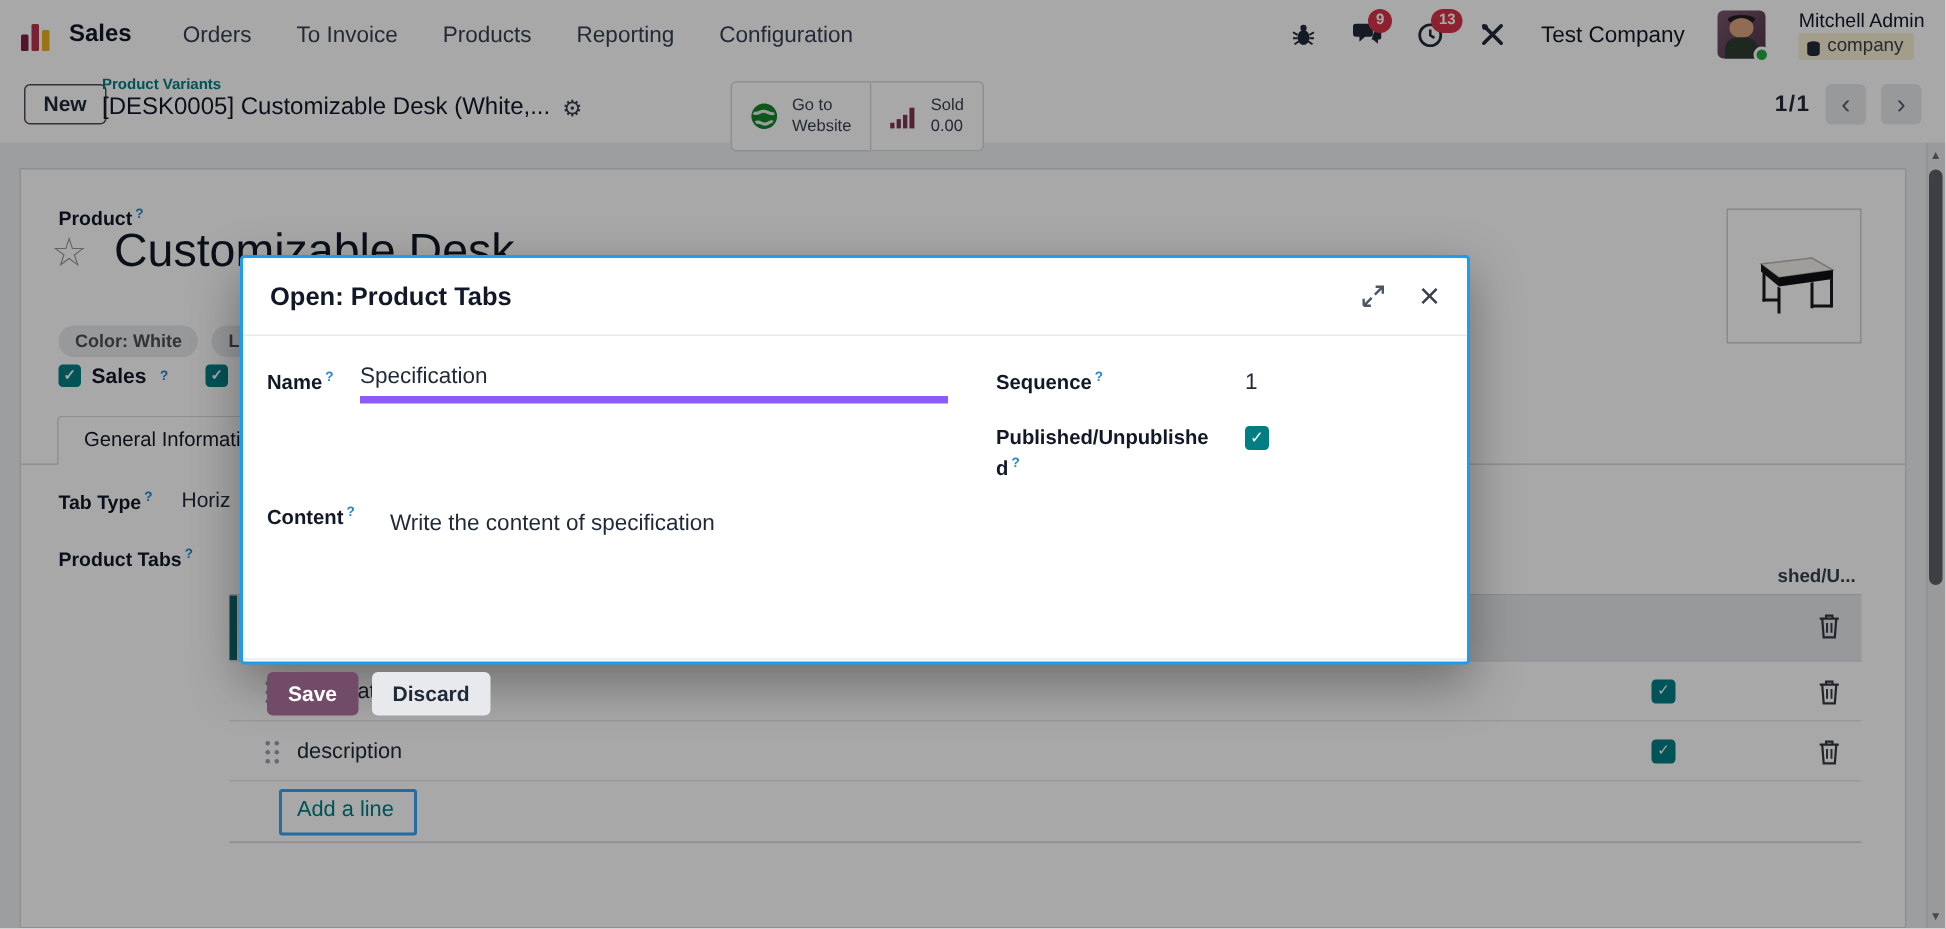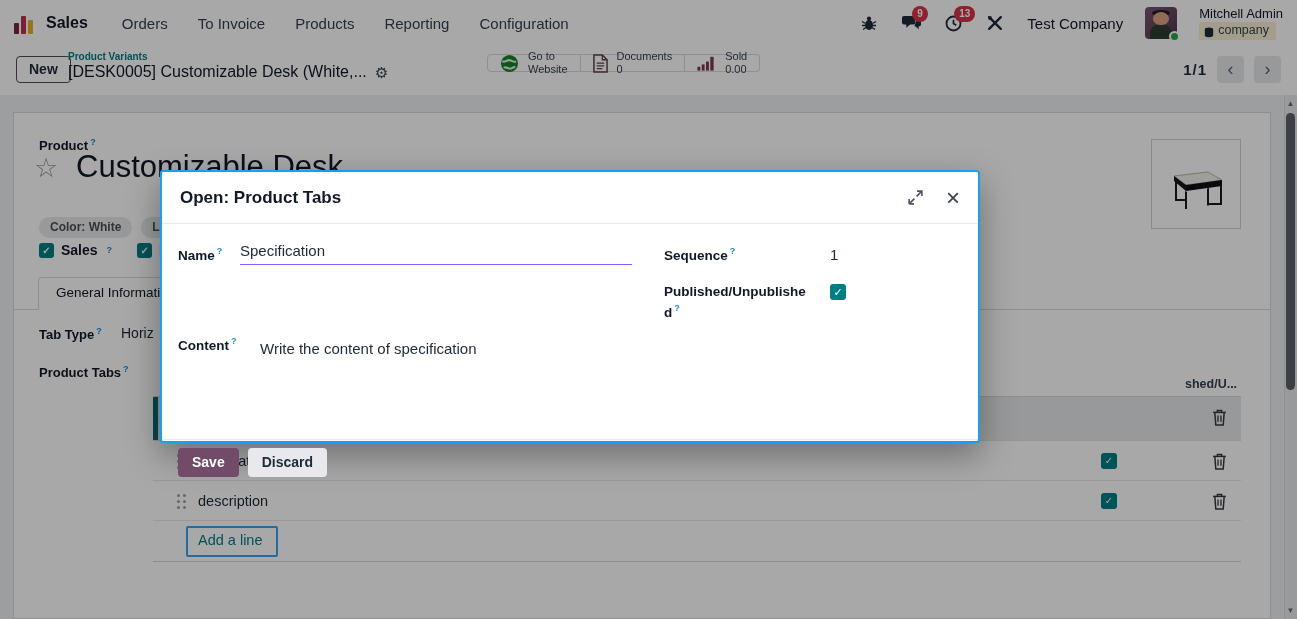--- a/index.html
+++ b/index.html
@@ -29,21 +29,21 @@
   .user-co { display:flex; align-items:flex-end; gap:4px; background:#f6f0d3; padding:1px 7px 2px 5px; border-radius:2px; font-size:12.5px; color:#3f4247; }
 
   
   .cpanel { position:absolute; top:46px; left:0; right:0; height:49px; background:#fff; z-index:10; }
   .btn-new { position:absolute; left:16px; top:10px; padding:4px 12px 5px; font-size:14px; font-weight:600; color:#1f2937; background:#fff; border:1px solid #544a52; border-radius:4px; cursor:pointer; font-family:inherit; }
   .bc { position:absolute; left:68px; top:5px; }
   .bc-parent { font-size:10px; font-weight:700; color:#017e84; cursor:pointer; }
   .bc-current { font-size:16px; color:#111827; display:flex; align-items:center; gap:8px; margin-top:1px; }
   .gear { font-size:15px; color:#374151; cursor:pointer; line-height:1; }
   .statgroup { position:absolute; left:487px; top:8px; display:flex; }
-  .statbtn { display:flex; align-items:center; gap:9px; height:18px; padding:0 12px; background:#fff; border:1px solid #d8dadd; cursor:pointer; font-family:inherit; }
+  .statbtn { display:flex; align-items:center; gap:9px; height:47px; padding:0 12px; background:#fff; border:1px solid #d8dadd; cursor:pointer; font-family:inherit; }
   .statbtn + .statbtn { border-left:none; }
   .statbtn:first-child { border-radius:4px 0 0 4px; }
   .statbtn:last-child { border-radius:0 4px 4px 0; }
   .statbtn .txt { text-align:left; font-size:11px; line-height:1.2; color:#374151; }
   .pager { position:absolute; right:16px; top:10px; display:flex; align-items:center; gap:10px; }
   .pager-val { font-size:15px; font-weight:600; color:#1f2937; letter-spacing:1px; }
   .pager-btn { width:27px; height:27px; background:#e7e9ec; border:none; border-radius:4px; font-size:18px; line-height:25px; color:#55606b; cursor:pointer; font-family:inherit; }
 
   
   .sheet { position:absolute; top:112px; left:13px; width:1258px; height:507px; background:#fff; border:1px solid #d5d8dc; z-index:5; }
@@ -83,21 +83,21 @@
   .backdrop { position:absolute; inset:0; background:rgba(0,0,0,0.34); z-index:50; }
   .modal { position:absolute; left:160px; top:170px; width:820px; height:273px; background:#fff; border:2px solid #1d9ded; border-radius:3px; z-index:60; box-shadow:0 12px 34px rgba(0,0,0,0.35); }
   .modal-head { height:52px; display:flex; align-items:center; padding:0 18px; border-bottom:1px solid #e8eaec; }
   .modal-title { font-size:17px; font-weight:700; color:#111827; }
   .modal-icons { margin-left:auto; display:flex; align-items:center; gap:22px; }
   .mi-expand { width:17px; height:17px; cursor:pointer; }
   .mi-close { font-size:24px; color:#374151; cursor:pointer; line-height:1; }
   .modal-body { position:relative; height:171px; }
   .flabel { font-size:13.5px; font-weight:700; color:#111827; }
   .f-name-lbl { position:absolute; left:16px; top:22px; }
-  .f-name-input { position:absolute; left:78px; top:16px; width:392px; font-size:15px; color:#1f2937; border:none; border-bottom:1px solid #8b5cf6; outline:none; padding:2px 0 5px; font-family:inherit; background:transparent; }
+  .f-name-input { position:absolute; left:78px; top:16px; width:392px; font-size:15px; color:#1f2937; border:none; border-bottom:5px solid #8b5cf6; outline:none; padding:2px 0 5px; font-family:inherit; background:transparent; }
   .f-seq-lbl { position:absolute; left:502px; top:22px; }
   .f-seq-val { position:absolute; left:668px; top:22px; font-size:15px; color:#1f2937; }
   .f-pub-lbl { position:absolute; left:502px; top:58px; width:152px; line-height:1.5; word-break:break-all; }
   .f-pub-cb { position:absolute; left:668px; top:60px; width:16px; height:16px; line-height:16px; font-size:11px; }
   .f-content-lbl { position:absolute; left:16px; top:112px; }
   .f-content-val { position:absolute; left:98px; top:116px; font-size:15px; color:#1f2937; }
   .modal-foot { height:46px; border-top:1px solid #e8eaec; display:flex; align-items:center; gap:9px; padding:0 16px;margin-top:44px; }
   .btn { border:none; border-radius:4px; font-size:14px; font-weight:600; padding:6px 14px 7px; cursor:pointer; font-family:inherit; }
   .btn-save { background:#714b67; color:#fff; }
   .btn-discard { background:#e7e9ed; color:#1f2937; }
@@ -183,28 +183,20 @@
         <span class="gear">⚙</span>
       </div>
     </div>
     <div class="statgroup">
       <button class="statbtn">
         <svg width="19" height="19" viewBox="0 0 20 20">
             <circle cx="10" cy="10" r="9" fill="#15852c"></circle>
             <path d="M2.5 7.5c2.5 2 4.5-1.5 7.5-1s4.5 2.5 7 1.5M4 14.5c2-1.5 4.5 1 6.5 1s4-2.5 5.5-1.5" stroke="#e3f2e5" stroke-width="2.2" fill="none"></path>
           </svg>
         <span class="txt"><span>Go to</span><br><span>Website</span></span>
-      </button>
-      <button class="statbtn">
-        <svg width="15" height="19" viewBox="0 0 16 20">
-            <path d="M1 1h9l5 5v13H1z" fill="none" stroke="#5d4150" stroke-width="1.6"></path>
-            <path d="M10 1v5h5" fill="none" stroke="#5d4150" stroke-width="1.4"></path>
-            <path d="M4 9.5h8M4 12.5h8M4 15.5h6" stroke="#5d4150" stroke-width="1.4"></path>
-          </svg>
-        <span class="txt"><span>Documents</span><br><span>0</span></span>
       </button>
       <button class="statbtn">
         <svg width="19" height="16" viewBox="0 0 20 16">
             <rect x="0.5" y="12" width="3" height="4" fill="#7c3651"></rect>
             <rect x="5" y="9.5" width="3" height="6.5" fill="#7c3651"></rect>
             <rect x="9.5" y="6.5" width="3" height="9.5" fill="#7c3651"></rect>
             <rect x="14" y="1.5" width="3.5" height="14.5" fill="#7c3651"></rect>
           </svg>
         <span class="txt"><span>Sold</span><br><span>0.00</span></span>
       </button>

